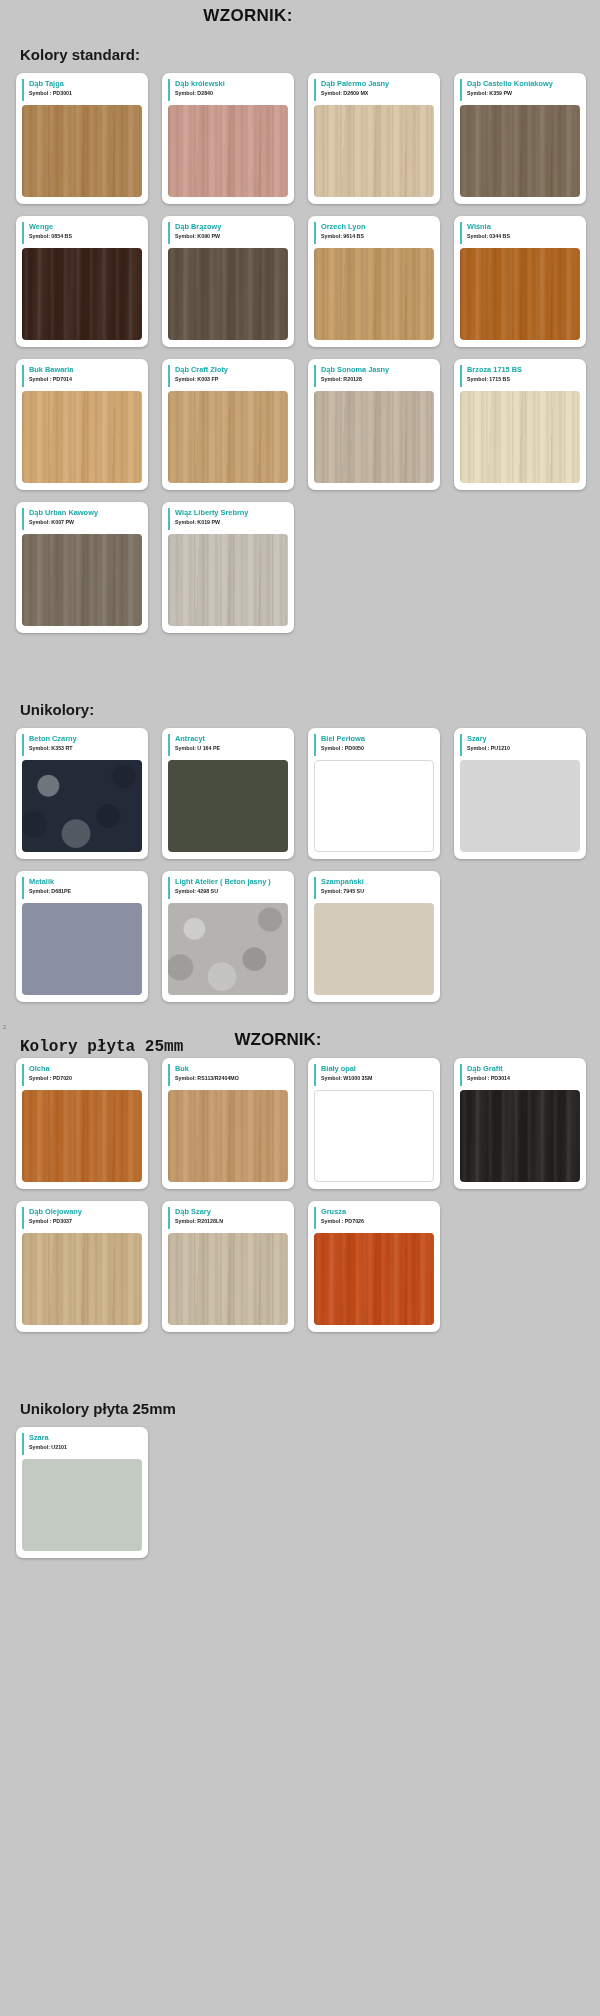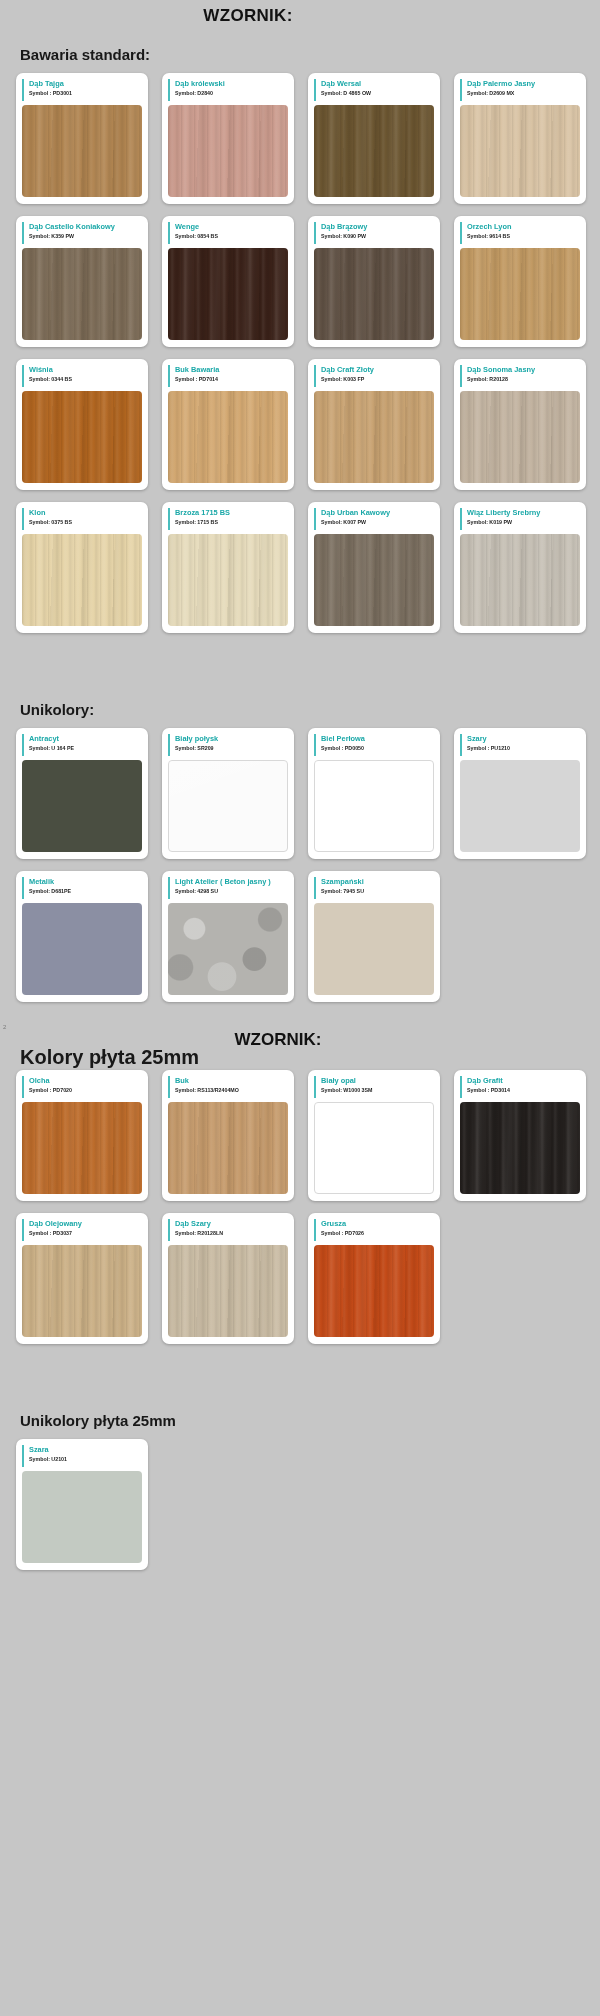--- a/index.html
+++ b/index.html
@@ -152,69 +152,63 @@
     color: #7b7b7b;
   }
 
   .title-row {
     position: relative;
     height: 30px;
   }
   .title-row .left-head {
     position: absolute;
     left: 20px;
-    top: 18px;
-    font-size: 20px;
+    top: 10px;
+    font-size: 16px;
     font-weight: bold;
     color: #181818;
+    font-family: Liberation Mono, monospace;
   }
   .title-row .center-head {
     position: absolute;
     left: 0;
     right: 0;
     top: 2px;
     text-align: center;
     font-size: 17px;
     font-weight: bold;
     color: #111;
     padding-left: 60px;
   }
 </style>
 </head>
 <body>
 
 <div class="page">
 
   <div class="wzornik-title">WZORNIK:</div>
 
-  <div class="section-heading">Bawaria standard:</div>
+  <div class="section-heading">Kolory standard:</div>
   <div class="grid" id="grid-0">
       <div class="card">
         <div class="card-head">
           <div class="card-name">Dąb Tajga</div>
           <div class="card-symbol">Symbol : PD3001</div>
         </div>
         <div class="swatch grain" style="background: rgb(176, 132, 80);"></div>
       </div>
       <div class="card">
         <div class="card-head">
           <div class="card-name">Dąb królewski</div>
           <div class="card-symbol">Symbol: D2840</div>
         </div>
         <div class="swatch grain" style="background: rgb(203, 155, 141);"></div>
       </div>
       <div class="card">
         <div class="card-head">
-          <div class="card-name">Dąb Wersal</div>
-          <div class="card-symbol">Symbol: D 4865 OW</div>
-        </div>
-        <div class="swatch grain" style="background: rgb(107, 85, 48);"></div>
-      </div>
-      <div class="card">
-        <div class="card-head">
           <div class="card-name">Dąb Palermo Jasny</div>
           <div class="card-symbol">Symbol: D2609 MX</div>
         </div>
         <div class="swatch grain" style="background: rgb(217, 195, 164);"></div>
       </div>
       <div class="card">
         <div class="card-head">
           <div class="card-name">Dąb Castello Koniakowy</div>
           <div class="card-symbol">Symbol: K359 PW</div>
         </div>
@@ -264,27 +258,20 @@
       </div>
       <div class="card">
         <div class="card-head">
           <div class="card-name">Dąb Sonoma Jasny</div>
           <div class="card-symbol">Symbol: R20128</div>
         </div>
         <div class="swatch grain" style="background: rgb(194, 179, 160);"></div>
       </div>
       <div class="card">
         <div class="card-head">
-          <div class="card-name">Klon</div>
-          <div class="card-symbol">Symbol: 0375 BS</div>
-        </div>
-        <div class="swatch grain" style="background: rgb(230, 212, 168);"></div>
-      </div>
-      <div class="card">
-        <div class="card-head">
           <div class="card-name">Brzoza 1715 BS</div>
           <div class="card-symbol">Symbol: 1715 BS</div>
         </div>
         <div class="swatch grain" style="background: rgb(230, 219, 187);"></div>
       </div>
       <div class="card">
         <div class="card-head">
           <div class="card-name">Dąb Urban Kawowy</div>
           <div class="card-symbol">Symbol: K007 PW</div>
         </div>
@@ -298,31 +285,31 @@
         <div class="swatch grain" style="background: rgb(198, 192, 181);"></div>
       </div>
     </div>
 
   <div class="spacer-lg"></div>
 
   <div class="section-heading">Unikolory:</div>
   <div class="grid" id="grid-1">
       <div class="card">
         <div class="card-head">
+          <div class="card-name">Beton Czarny</div>
+          <div class="card-symbol">Symbol: K353 RT</div>
+        </div>
+        <div class="swatch stone" style="background: rgb(35, 43, 56);"></div>
+      </div>
+      <div class="card">
+        <div class="card-head">
           <div class="card-name">Antracyt</div>
           <div class="card-symbol">Symbol: U 164 PE</div>
         </div>
         <div class="swatch flat" style="background: rgb(74, 78, 65);"></div>
-      </div>
-      <div class="card">
-        <div class="card-head">
-          <div class="card-name">Biały połysk</div>
-          <div class="card-symbol">Symbol: SR209</div>
-        </div>
-        <div class="swatch gloss bordered" style="background: rgb(251, 251, 251);"></div>
       </div>
       <div class="card">
         <div class="card-head">
           <div class="card-name">Biel Perłowa</div>
           <div class="card-symbol">Symbol : PD0050</div>
         </div>
         <div class="swatch gloss bordered" style="background: rgb(255, 255, 255);"></div>
       </div>
       <div class="card">
         <div class="card-head">
@@ -355,21 +342,21 @@
     </div>
 
   <div class="spacer-md"></div>
 
   <div class="title-row">
     <span class="stray-mark" style="top:-4px;">2</span>
     <div class="center-head">WZORNIK:</div>
     <div class="left-head">Kolory płyta 25mm</div>
   </div>
 
-  <div class="grid" id="grid-2" style="margin-top:12px;">
+  <div class="grid" id="grid-2" style="">
       <div class="card">
         <div class="card-head">
           <div class="card-name">Olcha</div>
           <div class="card-symbol">Symbol : PD7020</div>
         </div>
         <div class="swatch grain" style="background: rgb(188, 107, 42);"></div>
       </div>
       <div class="card">
         <div class="card-head">
           <div class="card-name">Buk</div>

